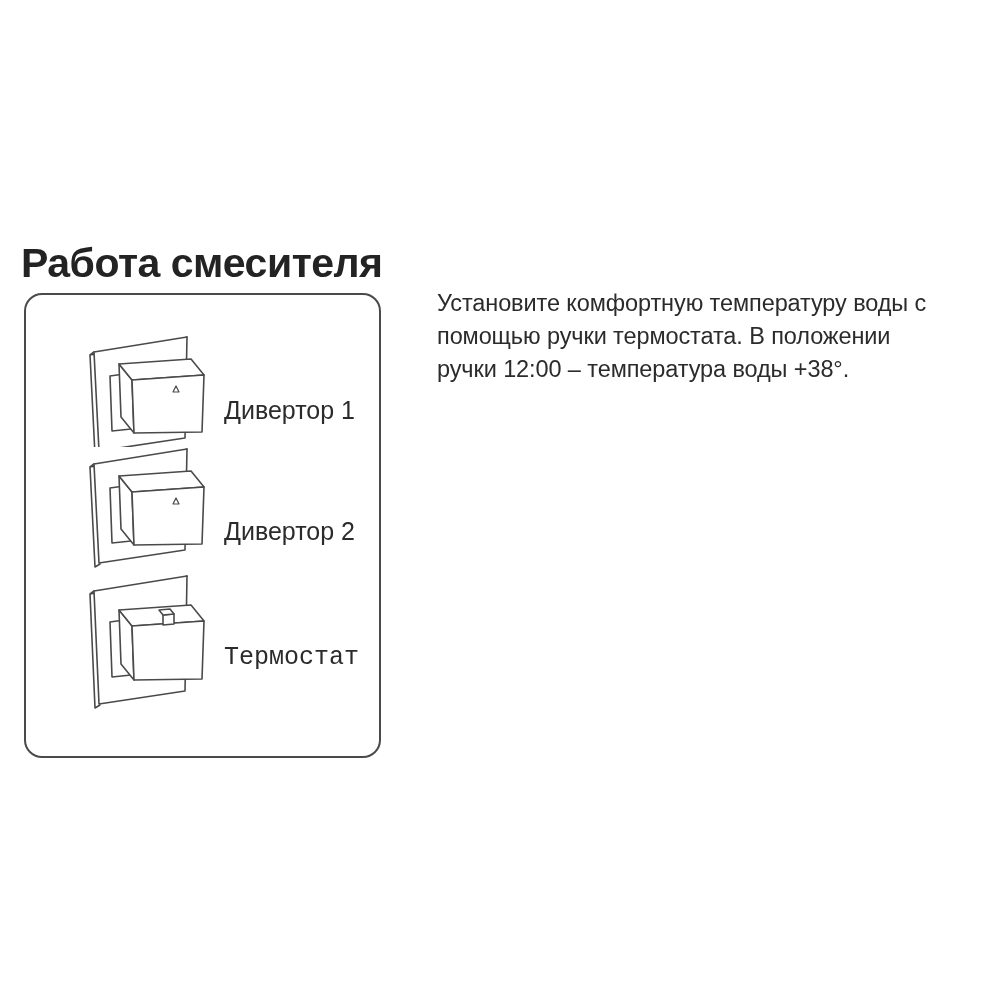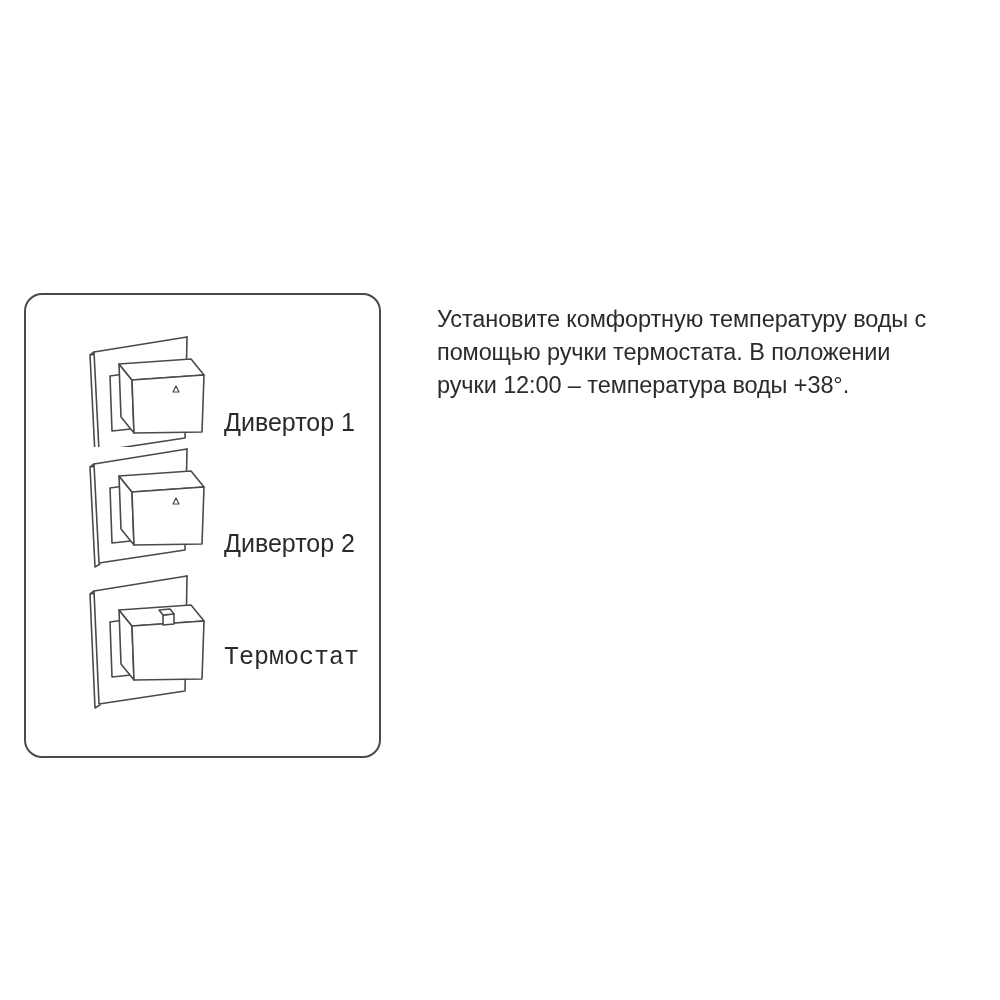--- a/index.html
+++ b/index.html
@@ -46,42 +46,43 @@
   #knob-svg-2 { top: 152px; }
   #knob-svg-3 { top: 279px; }
   .knob-label {
     position: absolute;
     left: 198px;
     font-size: 25px;
     line-height: 30px;
     color: #2b2b2b;
     white-space: nowrap;
   }
-  #knob-label-1 { top: 112px; }
-  #knob-label-2 { top: 221px; margin-top: 12px; }
+  #knob-label-1 { top: 100px; }
+  #knob-label-2 { top: 221px; }
   #knob-label-3 { top: 348px; font-family: Liberation Mono, monospace; }
   #instructions {
     position: absolute;
     left: 437px;
     top: 287px;
     width: 516px;
   }
   #instructions p {
-    margin: 16px 0 11px 0;
+    margin: 0 0 11px 0;
     font-size: 23.5px;
     line-height: 33px;
     letter-spacing: -0.1px;
     color: #2b2b2b;
   }
 </style>
 </head>
 <body>
 
 <div id="page">
 
+  <h1 id="title">Работа смесителя</h1>
 
   <div id="diagram-box">
 
     <svg style="position:absolute;width:0;height:0" aria-hidden="true">
       <defs>
         <g id="diverter-knob" stroke="#4a4a4a" stroke-width="1.6" fill="#ffffff" stroke-linejoin="round" stroke-linecap="round">
 
           <path d="M3,20 L96,4 L100,2 M3,20 L7,17 M3,20 L8,120 L13,117" fill="none"></path>
 
           <polygon points="7,17 100,2 98,103 12,116"></polygon>

